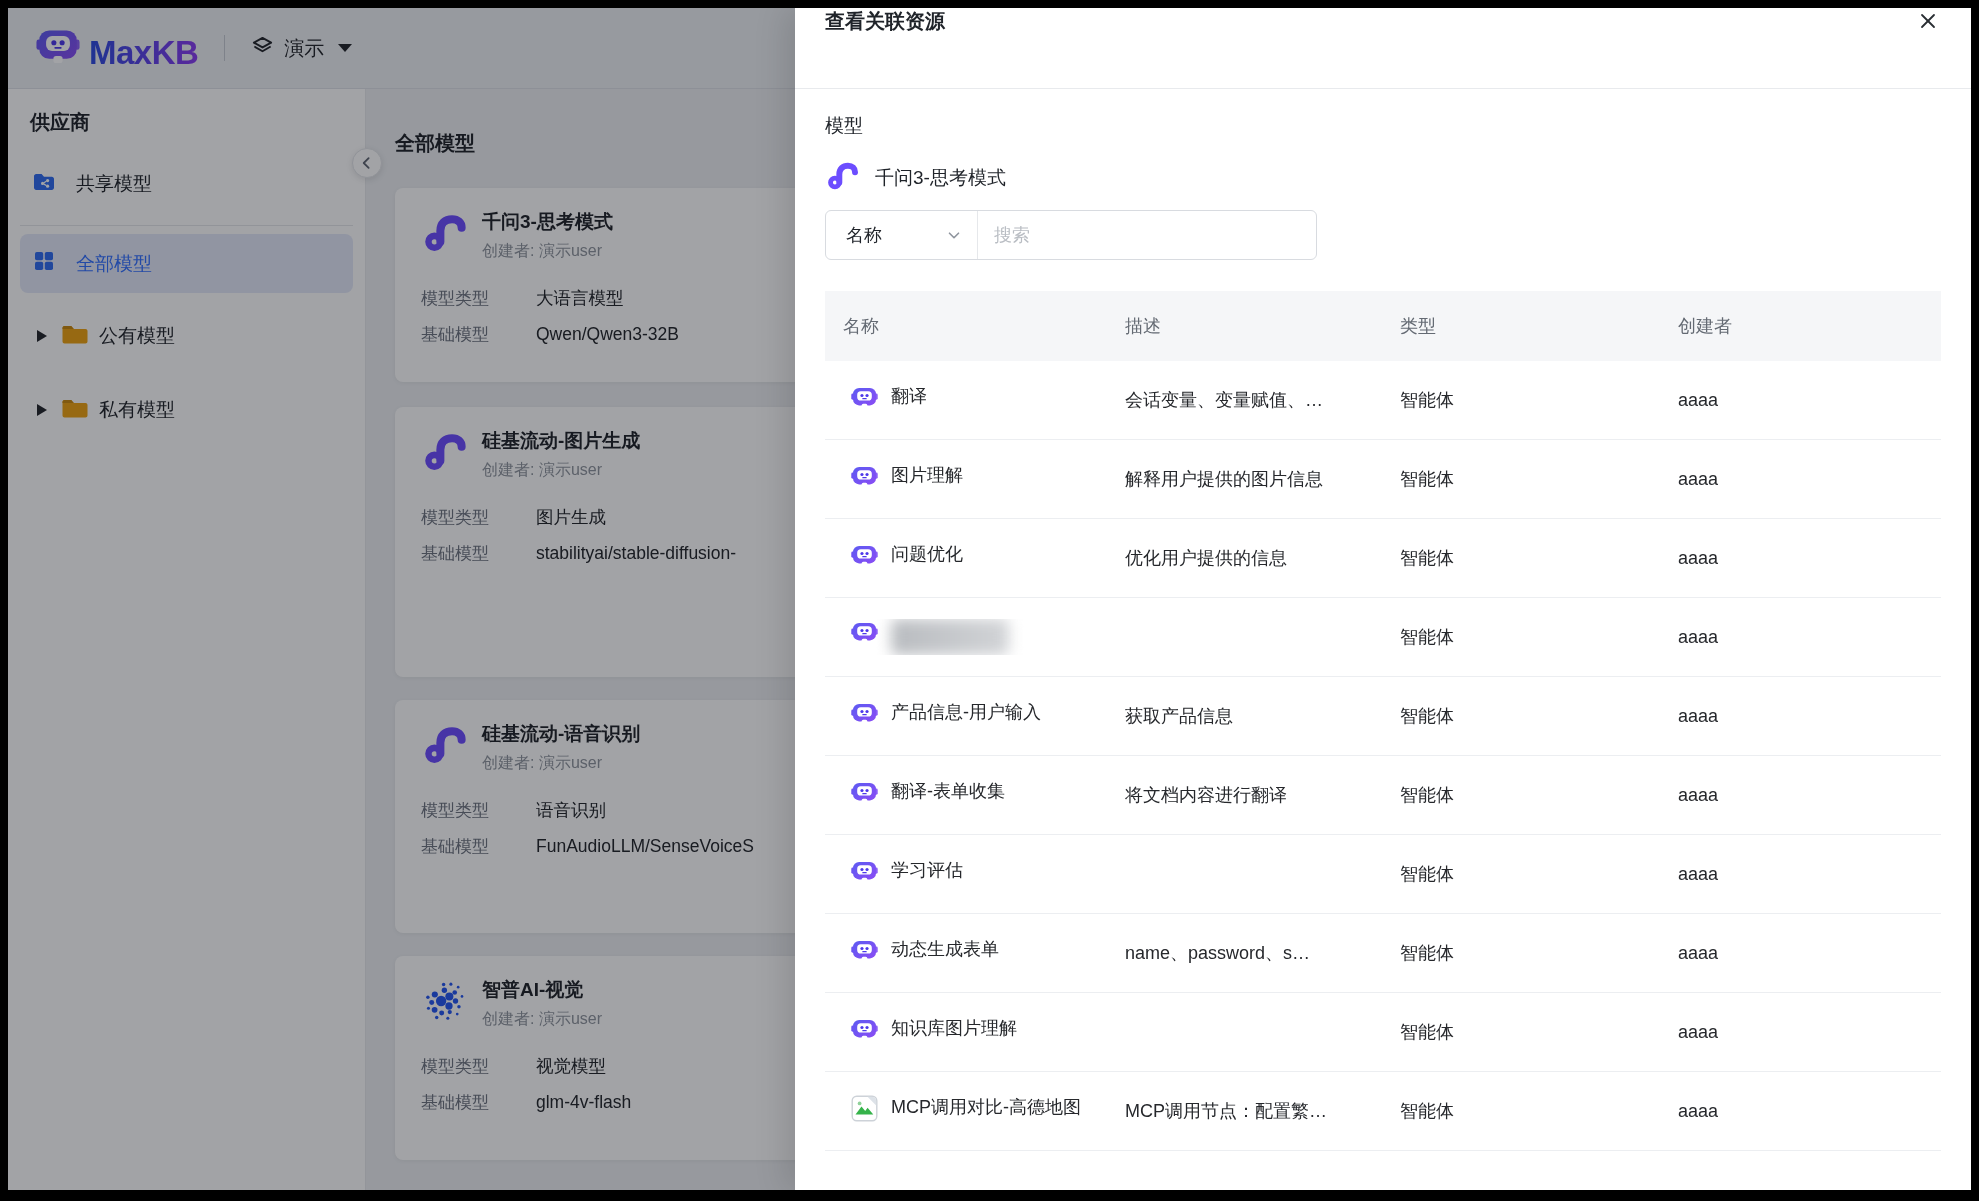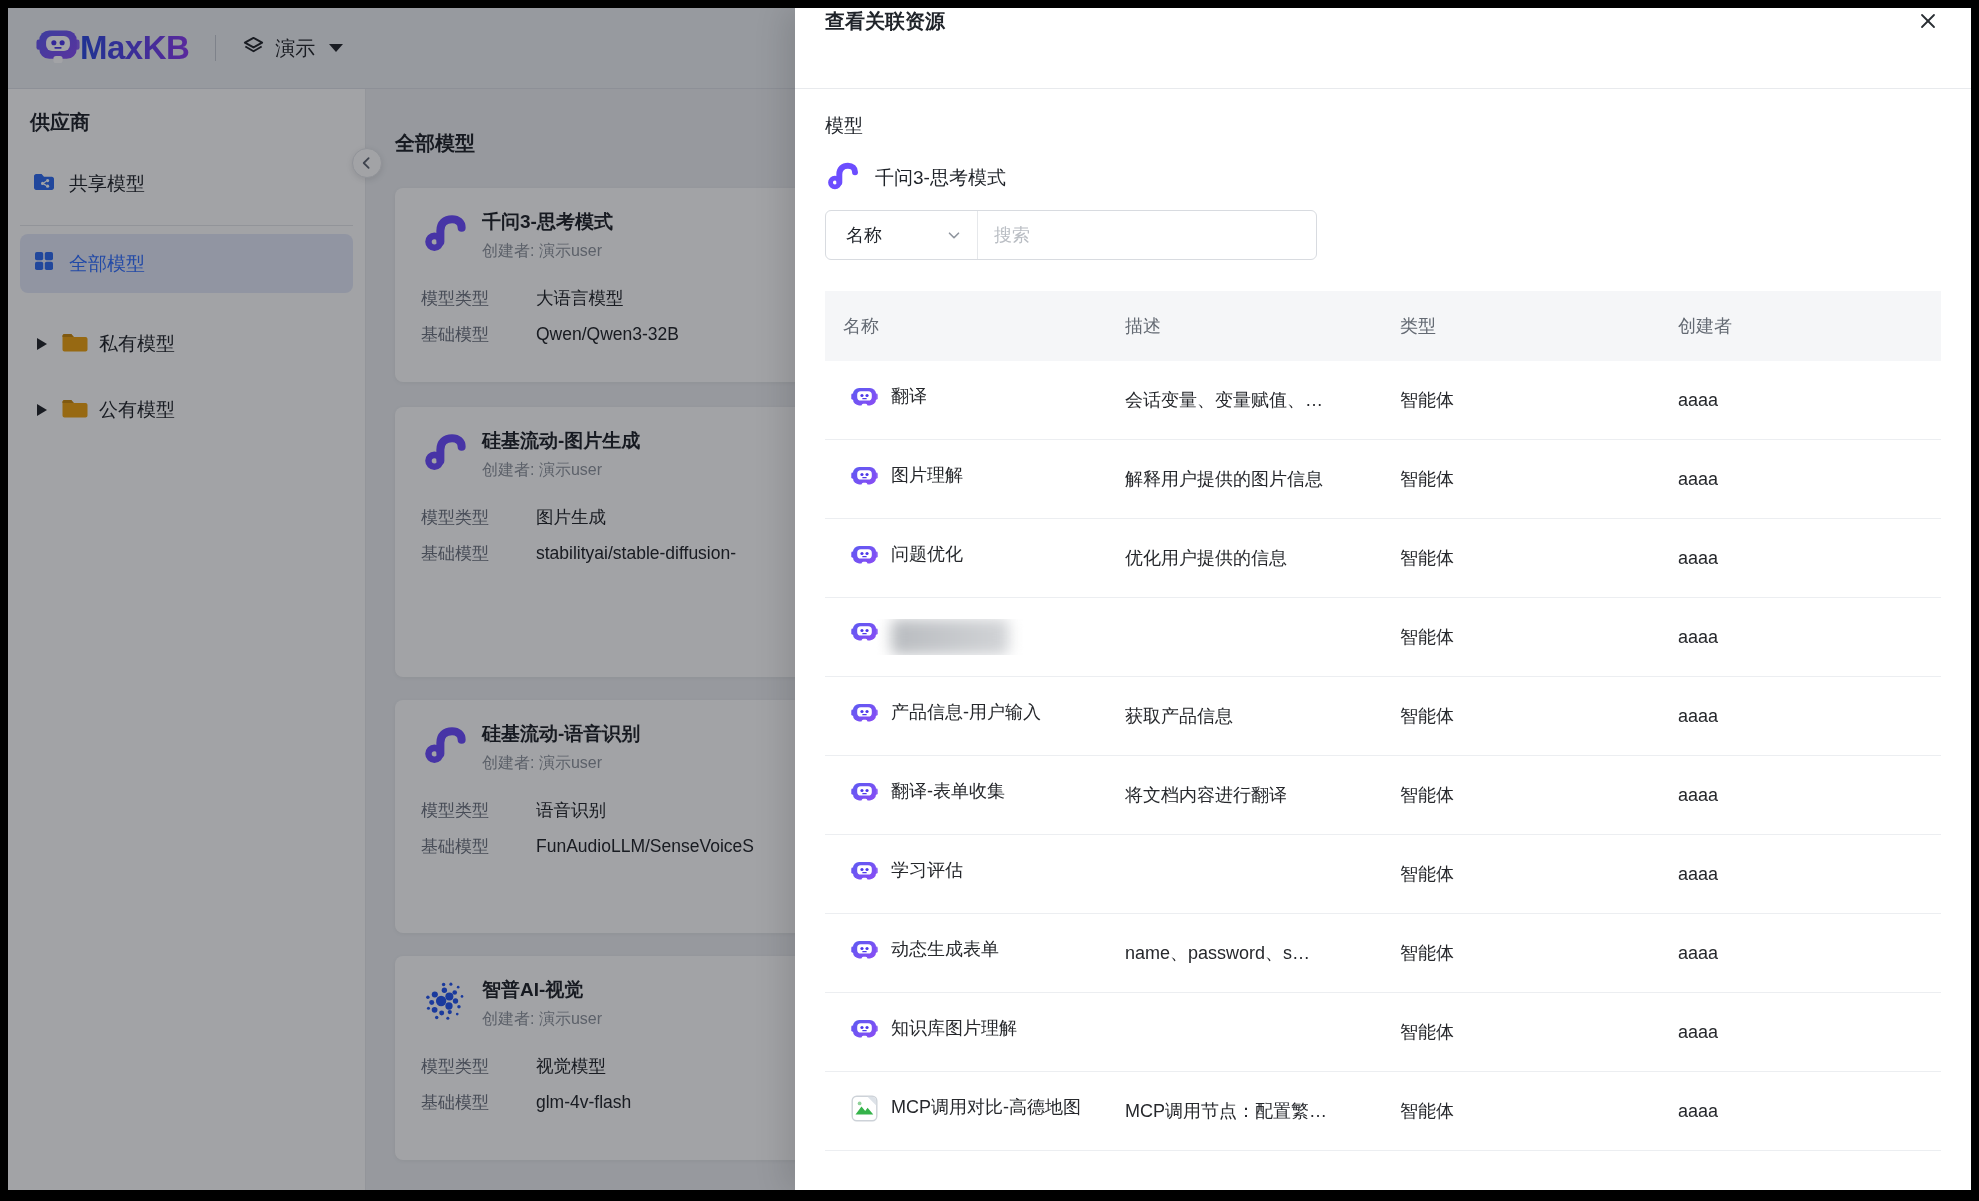--- a/index.html
+++ b/index.html
@@ -3,33 +3,33 @@
 <meta charset="utf-8">
 <style>
   html,body{margin:0;padding:0;}
   body{width:1979px;height:1201px;background:#000;position:relative;
        font-family:"Liberation Sans","DejaVu Sans",sans-serif;color:#1f2329;}
   .screen{position:absolute;left:8px;top:8px;width:1963px;height:1182px;background:#edeff2;overflow:hidden;}
 
   
   .navbar{position:absolute;top:0;left:0;right:0;height:81px;background:#eef0f4;
           border-bottom:1px solid #dee1e7;display:flex;align-items:center;padding-left:28px;box-sizing:border-box;}
-  .brand{display:flex;align-items:center;}
+  .brand{display:flex;align-items:flex-end;gap:9px;}
   .brand-text{font-size:33px;font-weight:bold;letter-spacing:-.5px;
     background:linear-gradient(90deg,#2b4bdf,#8a3bf0);-webkit-background-clip:text;background-clip:text;color:transparent;}
   .nav-divider{width:1px;height:26px;background:#c6cad2;margin:0 26px;}
   .workspace{display:flex;align-items:center;gap:10px;cursor:pointer;justify-content:space-between;}
   .workspace-label{font-size:20px;color:#23262b;}
   .caret-down{width:0;height:0;border-left:7px solid transparent;border-right:7px solid transparent;border-top:8px solid #23262b;margin-left:4px;}
 
   
   .sidebar{position:absolute;top:81px;left:0;bottom:0;width:358px;background:#fff;border-right:1px solid #e7e9ec;
            box-sizing:border-box;padding:0 12px;}
   .sb-title{margin:20px 0 0 10px;font-size:20px;font-weight:bold;height:26px;line-height:26px;}
-  .sb-item{height:46px;display:flex;align-items:center;gap:13px;padding-left:12px;border-radius:8px;font-size:19px;cursor:pointer;}
+  .sb-item{height:46px;display:flex;align-items:center;gap:20px;padding-left:12px;border-radius:8px;font-size:19px;cursor:pointer;}
   .sb-item.first{margin-top:26px;}
   .sb-divider{height:1px;background:#e5e7ea;margin:18px 0 0 0;}
   .sb-item.active{margin-top:8px;height:59px;background:#e4e9f9;color:#3370ff;}
   .sb-item.tree1{margin-top:20px;padding-left:17px;gap:10px;}
   .sb-item.tree2{margin-top:28px;padding-left:17px;gap:10px;}
   .expander{width:0;height:0;border-left:10px solid #23262b;border-top:6px solid transparent;border-bottom:6px solid transparent;margin-right:4px;}
 
   
   .content{position:absolute;top:81px;left:359px;right:0;bottom:0;background:#edeff2;}
   .page-title{position:absolute;left:28px;top:41px;font-size:20px;font-weight:bold;}
@@ -151,40 +151,40 @@
         <svg width="24" height="24" viewBox="0 0 24 24" fill="#2f6bef">
           <rect x="3" y="3" width="8.2" height="8.2" rx="1.8"></rect>
             <rect x="12.8" y="3" width="8.2" height="8.2" rx="1.8"></rect>
           <rect x="3" y="12.8" width="8.2" height="8.2" rx="1.8"></rect>
             <rect x="12.8" y="12.8" width="8.2" height="8.2" rx="1.8"></rect>
         </svg>
       </span>
       <span>全部模型</span>
     </div>
 
+    <div class="sb-item tree1">
+      <span class="expander"></span>
+      <span>
+        <svg width="28" height="24" viewBox="0 0 28 24">
+          <path d="M1.5 6 C1.5 4.9 2.4 4 3.5 4 H10.2 L12.8 7 H24.5 C25.6 7 26.5 7.9 26.5 9 V19.5 C26.5 20.6 25.6 21.5 24.5 21.5 H3.5 C2.4 21.5 1.5 20.6 1.5 19.5 Z" fill="#eda211"></path>
+          <path d="M1.5 6 C1.5 4.9 2.4 4 3.5 4 H10.2 L12.8 7 H1.5 Z" fill="#c9880d"></path>
+        </svg>
+      </span>
+      <span>公有模型</span>
+    </div>
+
     <div class="sb-item tree2">
       <span class="expander"></span>
       <span>
         <svg width="28" height="24" viewBox="0 0 28 24">
           <path d="M1.5 6 C1.5 4.9 2.4 4 3.5 4 H10.2 L12.8 7 H24.5 C25.6 7 26.5 7.9 26.5 9 V19.5 C26.5 20.6 25.6 21.5 24.5 21.5 H3.5 C2.4 21.5 1.5 20.6 1.5 19.5 Z" fill="#eda211"></path>
           <path d="M1.5 6 C1.5 4.9 2.4 4 3.5 4 H10.2 L12.8 7 H1.5 Z" fill="#c9880d"></path>
         </svg>
       </span>
       <span>私有模型</span>
-    </div>
-
-    <div class="sb-item tree1">
-      <span class="expander"></span>
-      <span>
-        <svg width="28" height="24" viewBox="0 0 28 24">
-          <path d="M1.5 6 C1.5 4.9 2.4 4 3.5 4 H10.2 L12.8 7 H24.5 C25.6 7 26.5 7.9 26.5 9 V19.5 C26.5 20.6 25.6 21.5 24.5 21.5 H3.5 C2.4 21.5 1.5 20.6 1.5 19.5 Z" fill="#eda211"></path>
-          <path d="M1.5 6 C1.5 4.9 2.4 4 3.5 4 H10.2 L12.8 7 H1.5 Z" fill="#c9880d"></path>
-        </svg>
-      </span>
-      <span>公有模型</span>
     </div>
   </div>
 
   <div class="collapse-btn">
     <svg width="18" height="18" viewBox="0 0 22 22" fill="none" stroke="#5f6672" stroke-width="2.2" stroke-linecap="round" stroke-linejoin="round">
       <polyline points="13,5 7,11 13,17"></polyline>
     </svg>
   </div>
 
   <div class="content">

